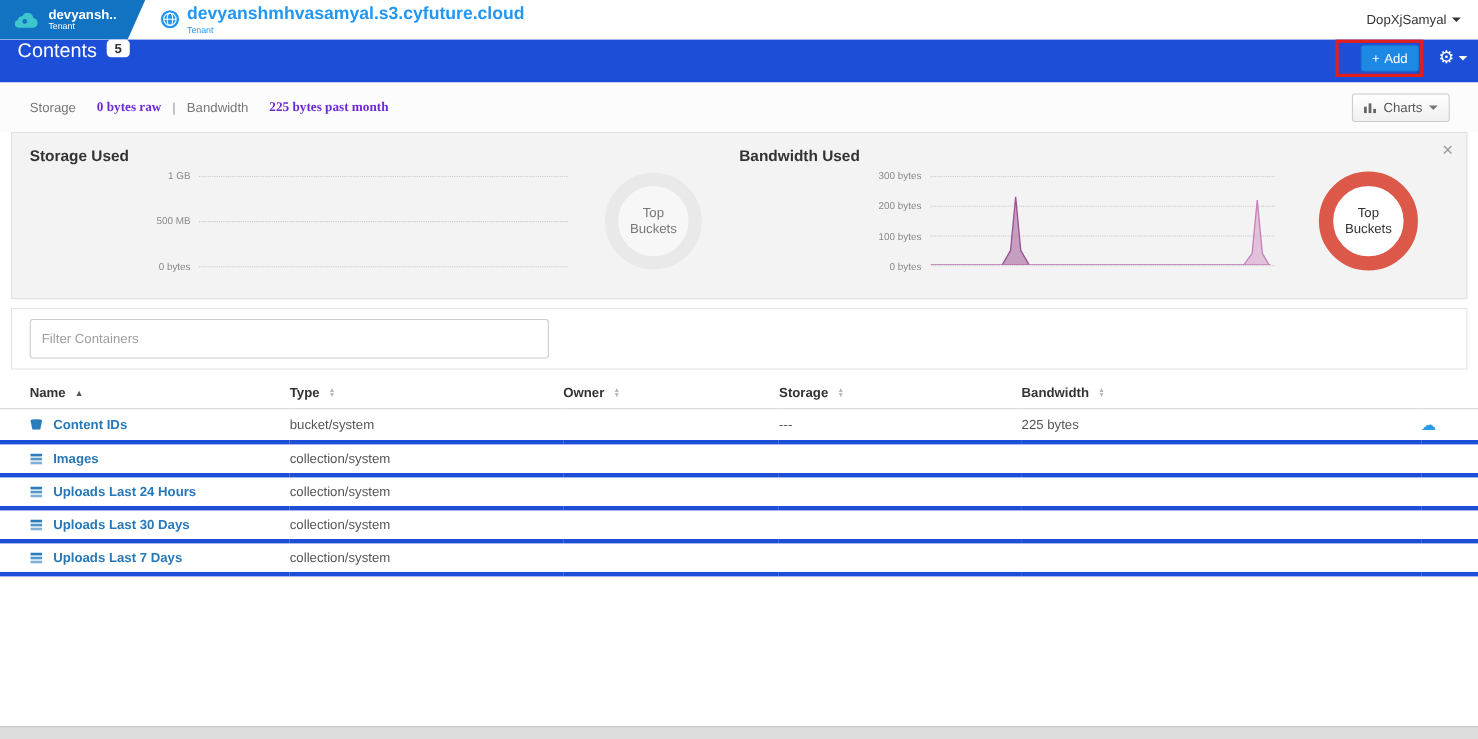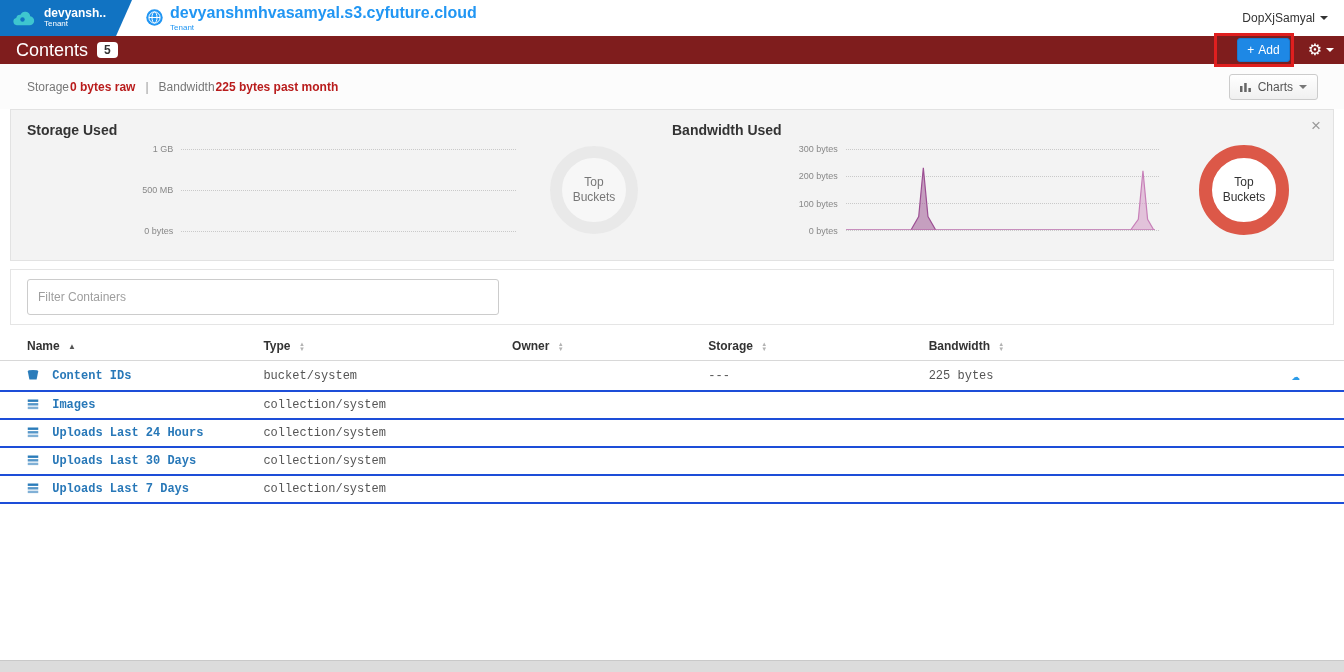--- a/index.html
+++ b/index.html
@@ -23,37 +23,37 @@
   .domain-text { display:flex; flex-direction:column; line-height:1.15; }
   .domain-name { font-size:16px; font-weight:bold; color:#2196f3; }
   .domain-sub { font-size:8px; color:#2196f3; }
   .user-menu { margin-left:auto; margin-right:16px; font-size:12px; color:#333;
     display:flex; align-items:center; gap:5px; cursor:pointer; }
   .caret { display:inline-block; width:0; height:0;
     border-left:4px solid transparent; border-right:4px solid transparent;
     border-top:4px solid currentColor; }
 
   
-  .navbar { height:28px; background:#7f1d1d; display:flex; align-items:center; padding:0 10px 0 16px; }
+  .navbar { height:39px; background:#1d4ed8; display:flex; align-items:flex-start; padding:0 10px 0 16px; }
   .page-title { font-size:18px; color:#fff; font-weight:400; }
   .count-badge { background:#fff; color:#333; font-size:12px; font-weight:bold;
     border-radius:4px; padding:1px 7px; margin-left:9px; }
   .navbar-right { margin-left:auto; display:flex; align-items:center; }
   .annotation-box { border:3px solid #e01f1f; width:80px; height:34px;
     display:flex; align-items:center; justify-content:flex-end; padding-right:1px; }
   .add-btn { background:#1e88e5; border:1px solid #1a7ad0; color:#fff; font-size:12px;
     border-radius:3px; padding:4px 9px; cursor:pointer; display:flex; align-items:center; gap:4px;
     font-family:"Liberation Sans", sans-serif; }
   .gear-group { color:#fff; display:flex; align-items:center; gap:4px; margin-left:14px; cursor:pointer; }
   .gear-glyph { font-size:16px; line-height:1; }
 
   
   .statsbar { height:45px; display:flex; align-items:center; padding:0 26px 0 27px;
     background:#fcfcfc; font-size:12px; color:#777; }
-  .statsbar b { color:#b91c1c; margin-left:1px; }
+  .statsbar b { color:#6d28d9; margin-left:19px;font-family:Liberation Serif, serif; }
   .stat-sep { margin:0 10px; color:#999; }
   .charts-btn { margin-left:auto; border:1px solid #ccc; background:linear-gradient(#fff,#f0f0f0);
     border-radius:3px; padding:5px 10px; font-size:12px; color:#555;
     display:flex; align-items:center; gap:6px; cursor:pointer; font-family:"Liberation Sans", sans-serif; }
   .charts-btn .caret { border-top-color:#777; }
 
   
   .charts-panel { margin:0 10px; height:152px; background:#f3f3f3; border:1px solid #e2e2e2;
     position:relative; display:flex; padding:12px 16px 10px; }
   .chart-half { width:50%; display:flex; flex-direction:row; }
@@ -77,21 +77,21 @@
   
   .filter-card { margin:8px 10px 0; border:1px solid #e5e5e5; background:#fff; padding:9px 16px; }
   .filter-input { width:472px; height:26px; border:1px solid #ccc; border-radius:3px;
     padding:17px 10px; font-size:12px; color:#555; font-family:"Liberation Sans", sans-serif; }
   .filter-input::placeholder { color:#9e9e9e; }
 
   
   table { width:100%; border-collapse:collapse; margin-top:6px; }
   th { text-align:left; font-size:12px; color:#333; font-weight:bold; padding:8px 0 7px;
     border-bottom:1px solid #d8d8d8; cursor:pointer; white-space:nowrap;margin-left:19px; }
-  td { font-size:12px; color:#555; padding:6px 0; border-bottom:2px solid #1d4ed8;font-family:Liberation Mono, monospace; }
+  td { font-size:12px; color:#555; padding:6px 0; border-bottom:4px solid #1d4ed8; }
   th:first-child, td:first-child { padding-left:27px; }
   .col-name { width:19.6%; } .col-type { width:18.5%; } .col-owner { width:14.6%; }
   .col-storage { width:16.4%; } .col-band { width:27%; } .col-icon { width:3.9%; }
   .sorter { display:inline-flex; flex-direction:column; margin-left:5px; vertical-align:middle;
     color:#b3b3b3; font-size:6px; line-height:5px; }
   .sort-asc { color:#555; font-size:8px; margin-left:5px; vertical-align:middle; }
   .name-link { color:#2878b8; font-weight:bold; text-decoration:none; cursor:pointer; }
   .row-icon { vertical-align:-2px; margin-right:6px; }
   .cloud-glyph { color:#2b9be8; font-size:14px; cursor:pointer; }
 

